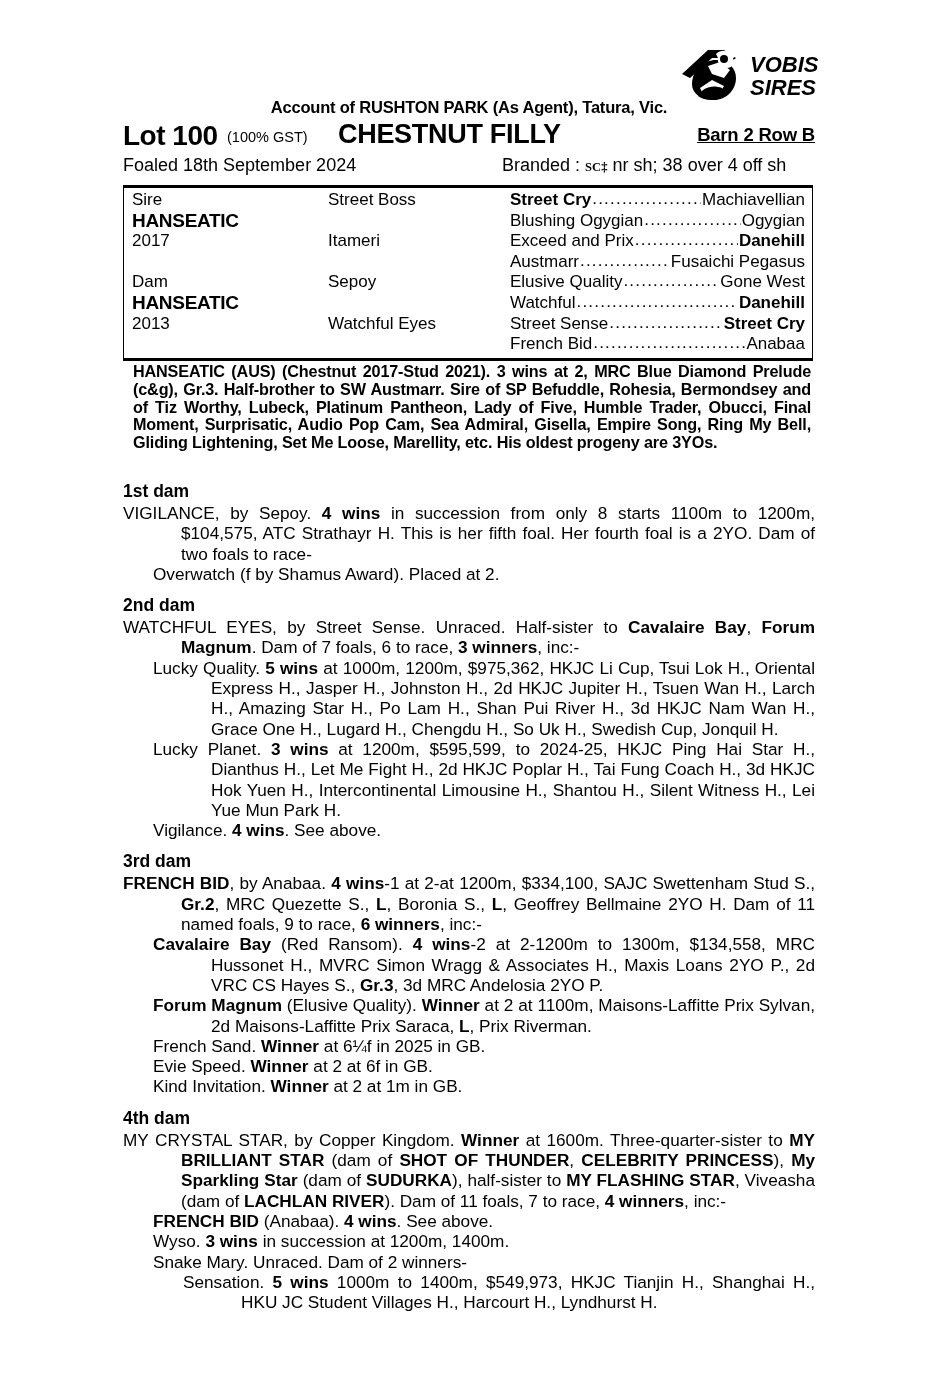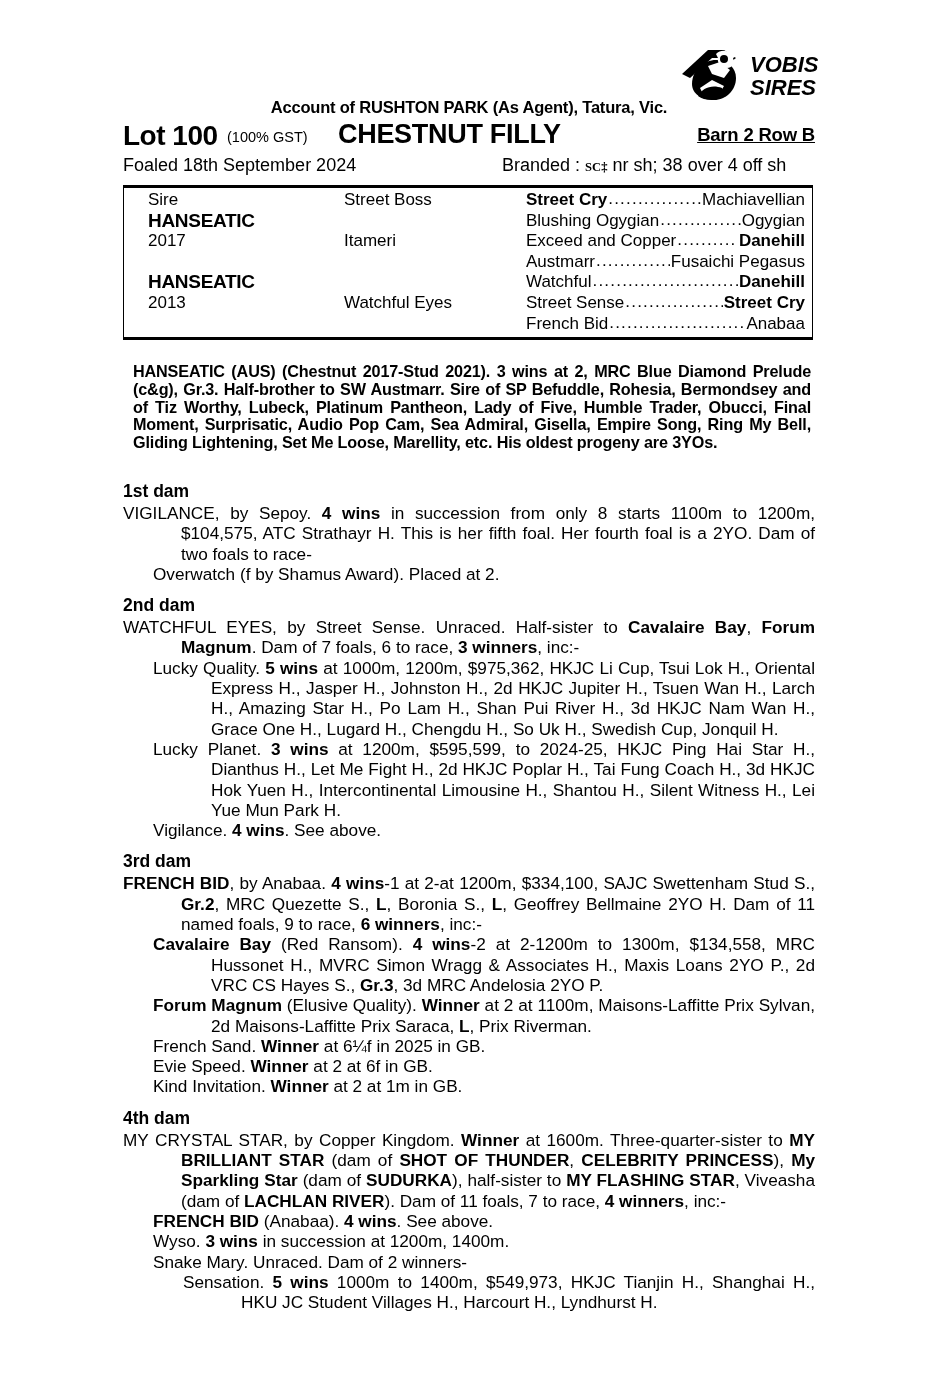--- a/index.html
+++ b/index.html
@@ -114,21 +114,20 @@
     border-left: 1.5px solid #000;
     border-right: 1.5px solid #000;
     box-sizing: border-box;
     padding: 2px 0 3px 0;
   }
   .ped-row {
     position: relative;
     height: 20.6px;
     line-height: 20.6px;
     font-size: 17px;
-    margin-left: 16px;
   }
   .c1 { position: absolute; left: 8px; top: 0; }
   .c2 { position: absolute; left: 204px; top: 0; text-align: center; }
   .c3 {
     position: absolute;
     left: 386px; top: 0;
     right: 7px;
     display: flex;
     align-items: baseline;
     white-space: nowrap;
@@ -251,32 +250,41 @@
           <span class="c3">
             <span class="">Blushing Ogygian</span>
             <span class="lead"></span>
             <span class="">Ogygian</span>
           </span>
         </div>
         <div class="ped-row">
           <span class="c1">2017</span>
           <span class="c2">Itameri</span>
           <span class="c3">
-            <span class="">Exceed and Copper</span>
+            <span class="">Exceed and Prix</span>
             <span class="lead"></span>
             <span class="b">Danehill</span>
           </span>
         </div>
         <div class="ped-row">
           <span class="c1"></span>
           <span class="c2"></span>
           <span class="c3">
             <span class="">Austmarr</span>
             <span class="lead"></span>
             <span class="">Fusaichi Pegasus</span>
+          </span>
+        </div>
+        <div class="ped-row">
+          <span class="c1">Dam</span>
+          <span class="c2">Sepoy</span>
+          <span class="c3">
+            <span class="">Elusive Quality</span>
+            <span class="lead"></span>
+            <span class="">Gone West</span>
           </span>
         </div>
         <div class="ped-row">
           <span class="c1 big">HANSEATIC</span>
           <span class="c2"></span>
           <span class="c3">
             <span class="">Watchful</span>
             <span class="lead"></span>
             <span class="b">Danehill</span>
           </span>

